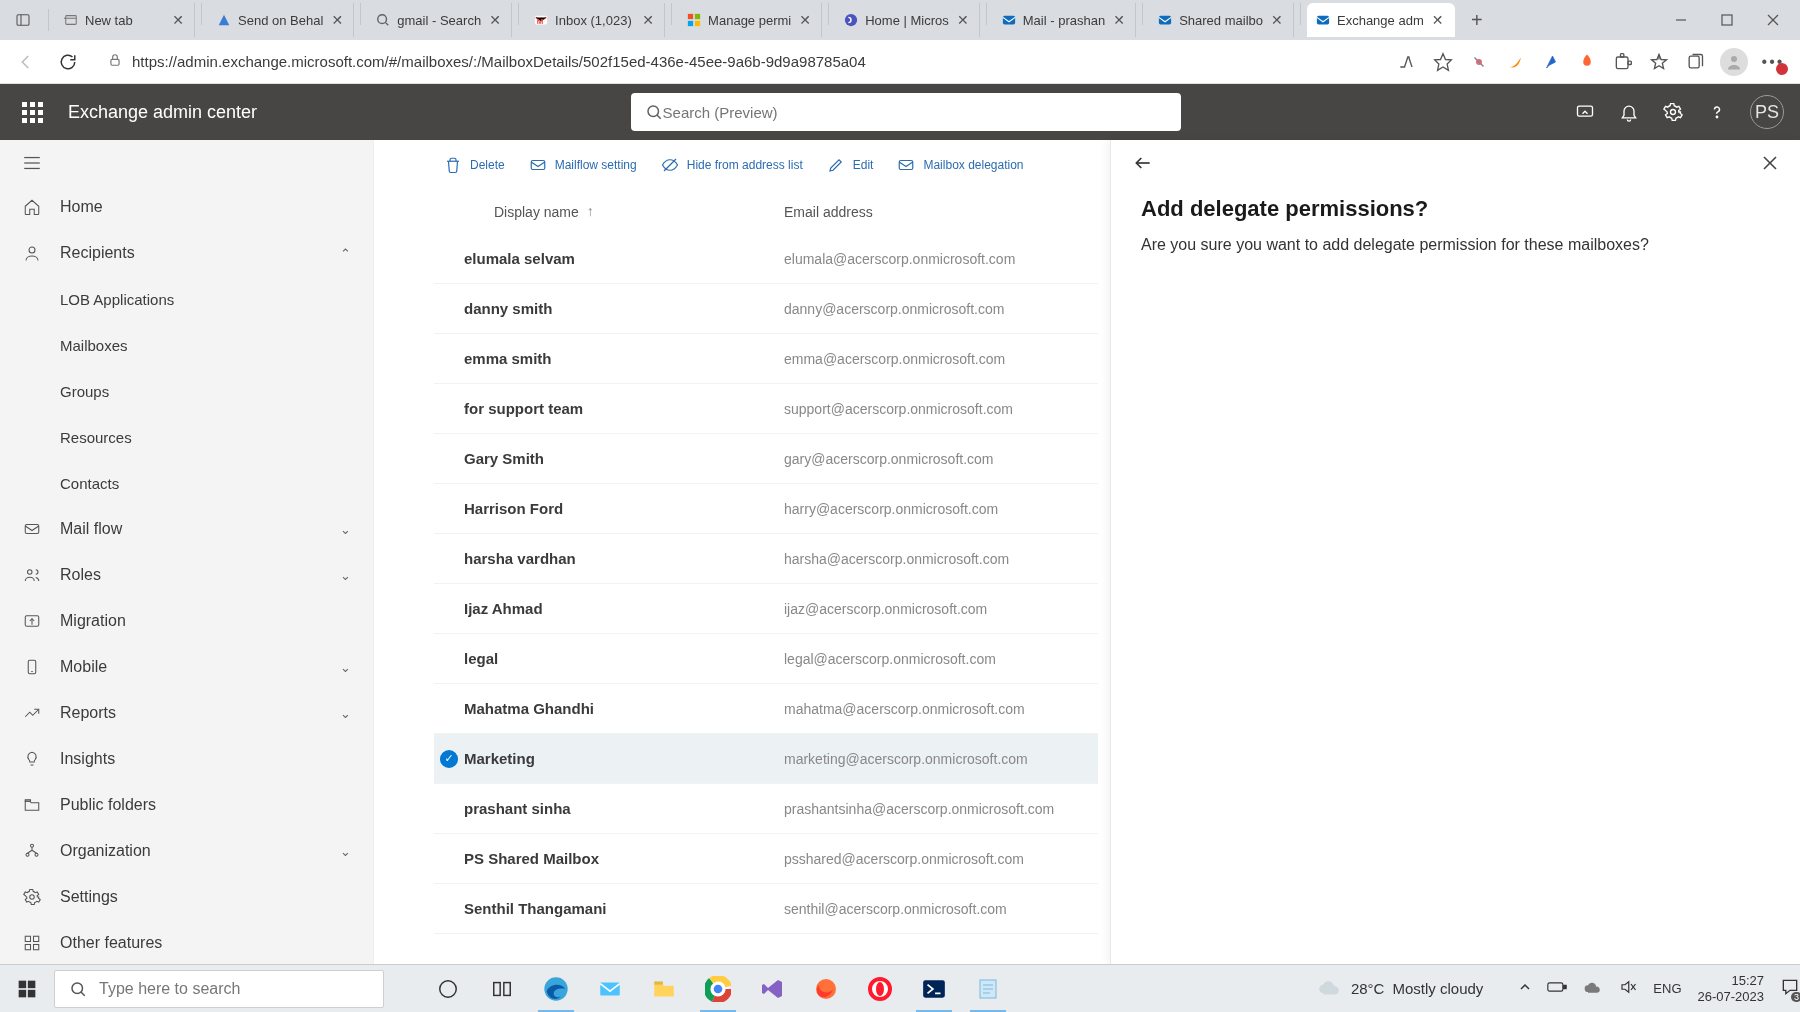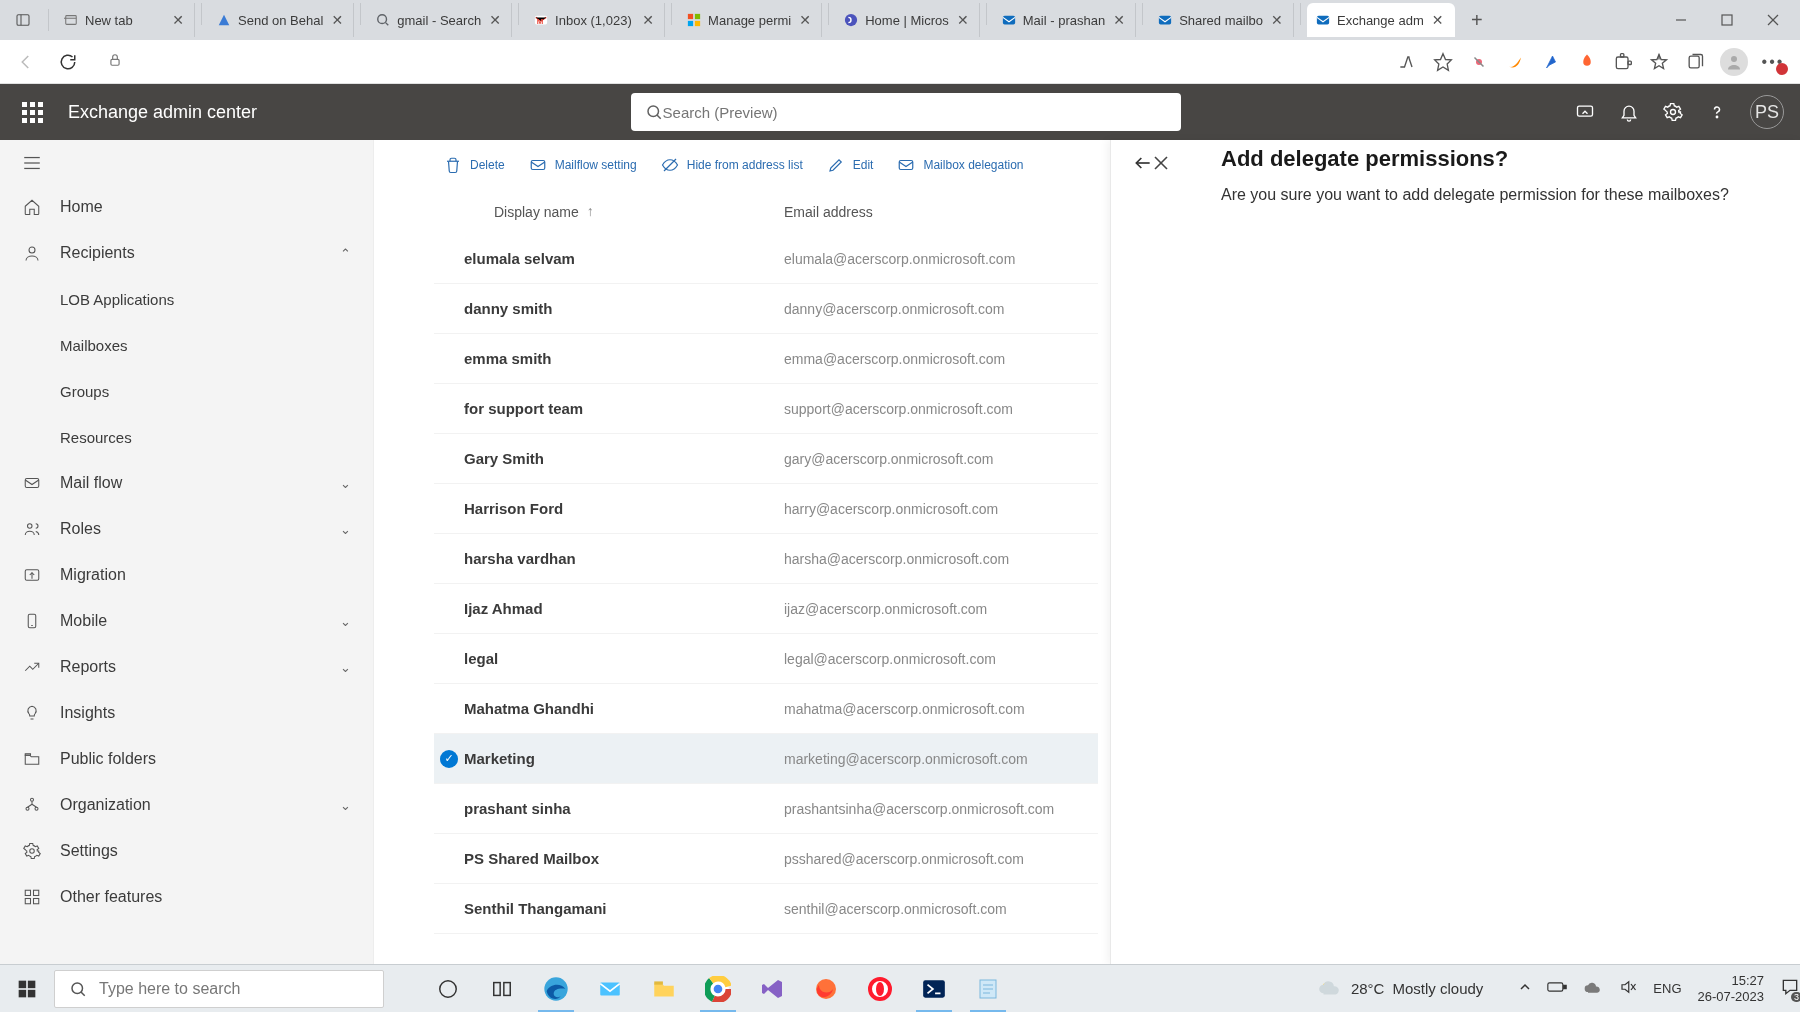--- a/index.html
+++ b/index.html
@@ -60,21 +60,21 @@
   .sorter { display:inline-block; transform:translateY(-1px); margin-left:4px; color:#888;}
   .rows { }
   .row { display:flex; align-items:center; height:50px; border-bottom:1px solid #f2f2f2; font-size:15px;}
   .row .check { width:30px; display:flex; justify-content:center; }
   .row .name { width:320px; font-weight:600; color:#3a3a3a; }
   .row .email { flex:1; color:#888; font-size:14px;}
   .row.selected { background:#ecf1f4; }
   .row.selected .check::before { content:''; }
   .checkmark { width:18px; height:18px; border-radius:50%; background:#0078d4; display:flex; align-items:center; justify-content:center; color:#fff; font-size:11px;}
   
-  .panel { width:690px; background:#fff; border-left:1px solid #e9e9e9; box-shadow:-3px 0 8px rgba(0,0,0,.05); display:flex; flex-direction:row; position:relative;}
+  .panel { width:690px; background:#fff; border-left:1px solid #e9e9e9; box-shadow:-3px 0 8px rgba(0,0,0,.05); display:flex; flex-direction:column; position:relative;}
   .panel-top { height:50px; display:flex; align-items:center; padding:0 22px;}
   .panel-top .back { width:20px; cursor:pointer; color:#333; }
   .panel-top .x { margin-left:auto; cursor:pointer; color:#444; font-size:18px; }
   .panel-body { padding:6px 30px; flex:1;}
   .panel-body h2 { font-size:22px; font-weight:700; color:#1a1a1a; margin-bottom:14px; }
   .panel-body p { font-size:16px; color:#333; }
   .panel-footer { padding:18px 30px 30px 30px;}
   .confirm-btn { background:#0078d4; border:1px solid #005a9e; color:#fff; font-size:15px; font-weight:600; padding:10px 24px; border-radius:2px; cursor:pointer;}
   
   .taskbar { position:absolute; bottom:0; left:0; right:0; height:48px; background:#e8ecef; border-top:1px solid #c8cdd1; display:flex; align-items:center; }
@@ -238,20 +238,21 @@
         <polyline points="21 3 21 9 15 9"></polyline>
       </svg>
   </div>
   <div class="urlbox">
     <span class="lock">
       <svg width="14" height="14" viewBox="0 0 24 24" fill="none" stroke="#777" stroke-width="2">
           <rect x="5" y="11" width="14" height="10" rx="2"></rect>
           <path d="M8 11V7a4 4 0 0 1 8 0v4"></path>
         </svg>
     </span>
+    <span>https://admin.exchange.microsoft.com/#/mailboxes/:/MailboxDetails/502f15ed-436e-45ee-9a6b-9d9a98785a04</span>
   </div>
   <div class="addr-icons">
     <div class="ic">
         <svg width="20" height="20" viewBox="0 0 24 24" fill="none" stroke="#555" stroke-width="1.6">
           <path d="M4 18h5l4-12h2"></path>
           <path d="M14 6l4 12"></path>
         </svg>
       </div>
     <div class="ic">
         <svg width="20" height="20" viewBox="0 0 24 24" fill="none" stroke="#555" stroke-width="1.6">
@@ -393,20 +394,23 @@
           <span>LOB Applications</span>
         </div>
         <div class="nav-item sub active">
           <span>Mailboxes</span>
         </div>
         <div class="nav-item sub">
           <span>Groups</span>
         </div>
         <div class="nav-item sub">
           <span>Resources</span>
+        </div>
+        <div class="nav-item sub">
+          <span>Contacts</span>
         </div>
         <div class="nav-item">
           <span class="nav-icon">
             <svg viewBox="0 0 24 24">
               <rect x="3" y="6" width="18" height="12" rx="2"></rect>
               <polyline points="3 8 12 14 21 8"></polyline>
             </svg>
           </span>
     <span>Mail flow</span>
     <span class="chev">⌄</span>

